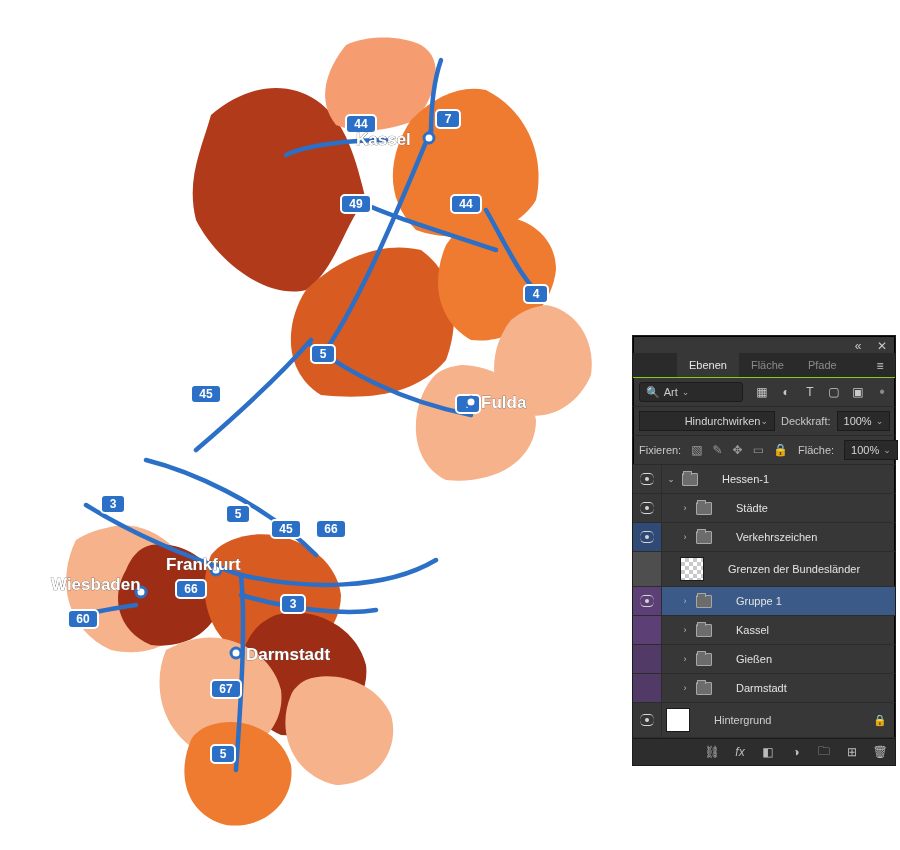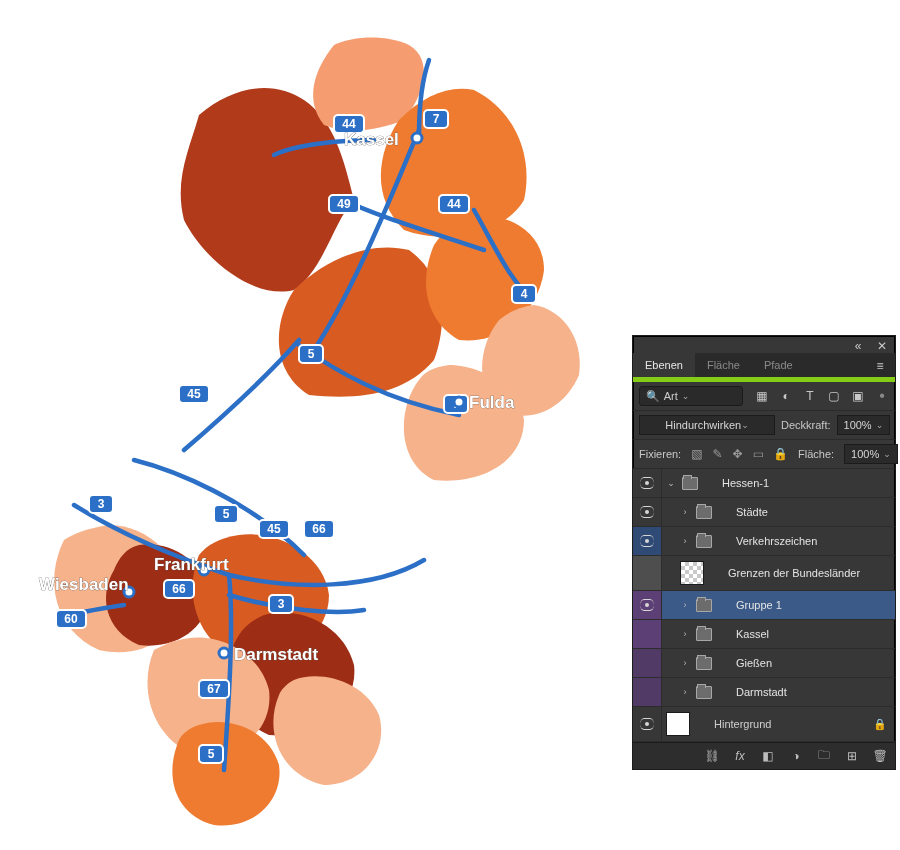--- a/index.html
+++ b/index.html
@@ -8,21 +8,21 @@
     height: 850px;
     background: #fff;
     font-family: "Segoe UI", Tahoma, sans-serif;
     font-size: 12px;
     position: relative;
     overflow: hidden;
   }
   
   .map-wrap {
     position: absolute;
-    left: 4px; top: 0;
+    left: 16px; top: 0;
     width: 640px; height: 850px;
   }
   .map-wrap svg { width: 640px; height: 850px; display: block; }
   .road-sign {
     fill:#2b6fc7;
     stroke:#fff;
     stroke-width:2;
   }
   .road-sign-txt {
     fill:#fff;
@@ -51,21 +51,22 @@
     box-shadow:0 0 0 1px #000 inset;
   }
   .panel-top {
     display:flex; justify-content:flex-end; gap:10px;
     padding:3px 6px 0 0;
     font-size:9px; color:#aaa;
   }
   .tabs {
     display:flex;
     background:#2a2a2a;
-    border-bottom:5px solid #84cc16;
+    border-bottom:1px solid #84cc16;
+    padding-left:44px;
   }
   .tab { padding:6px 12px; color:#8b8b8b; }
   .tab.active { background:#373737; color:#e6e6e6; }
   .row1, .row2, .row3 {
     display:flex; align-items:center;
     padding:4px 6px;
     border-bottom:1px solid #2a2a2a;
     gap:6px;
   }
   .search {
@@ -74,21 +75,21 @@
     background:#2a2a2a; border:1px solid #1b1b1b;
     border-radius:3px; height:18px; padding:0 6px;
     color:#ccc;
   }
   .chev { font-size:9px; color:#aaa; }
   .icon-strip { display:flex; gap:10px; margin-left:auto; align-items:center;}
   .i { width:14px; height:14px; display:inline-flex; align-items:center; justify-content:center; color:#c8c8c8; font-size:12px;}
   .blend {
     flex:0 0 122px;
     background:#2a2a2a; border:1px solid #1b1b1b; height:18px;
-    display:flex; align-items:center; padding:0 6px; justify-content:center;
+    display:flex; align-items:center; padding:0 6px; justify-content:flex-end;
   }
   .lbl { color:#c8c8c8; }
   .pct-box {
     background:#2a2a2a; border:1px solid #1b1b1b; height:18px;
     padding:0 6px; display:flex; align-items:center; gap:4px;justify-content:flex-end;
   }
   .lock-row { gap:10px; }
   .lock-row .i { color:#9d9d9d; }
   
   .layers { }

